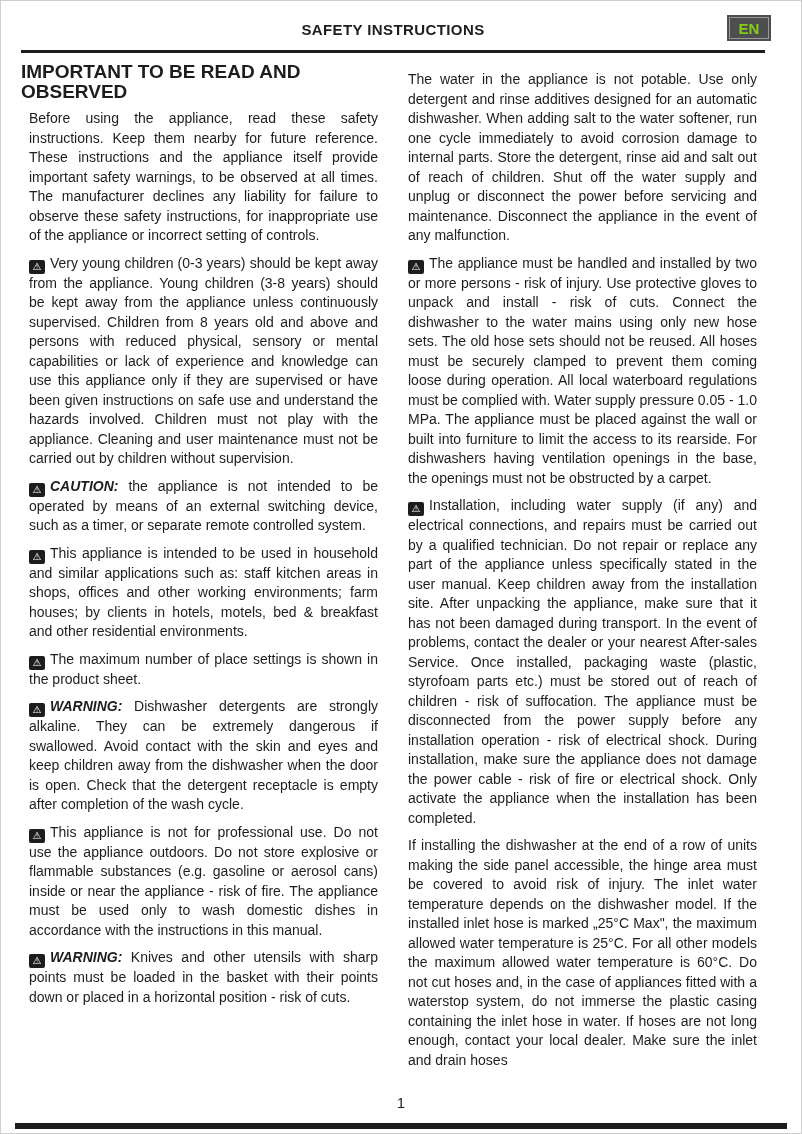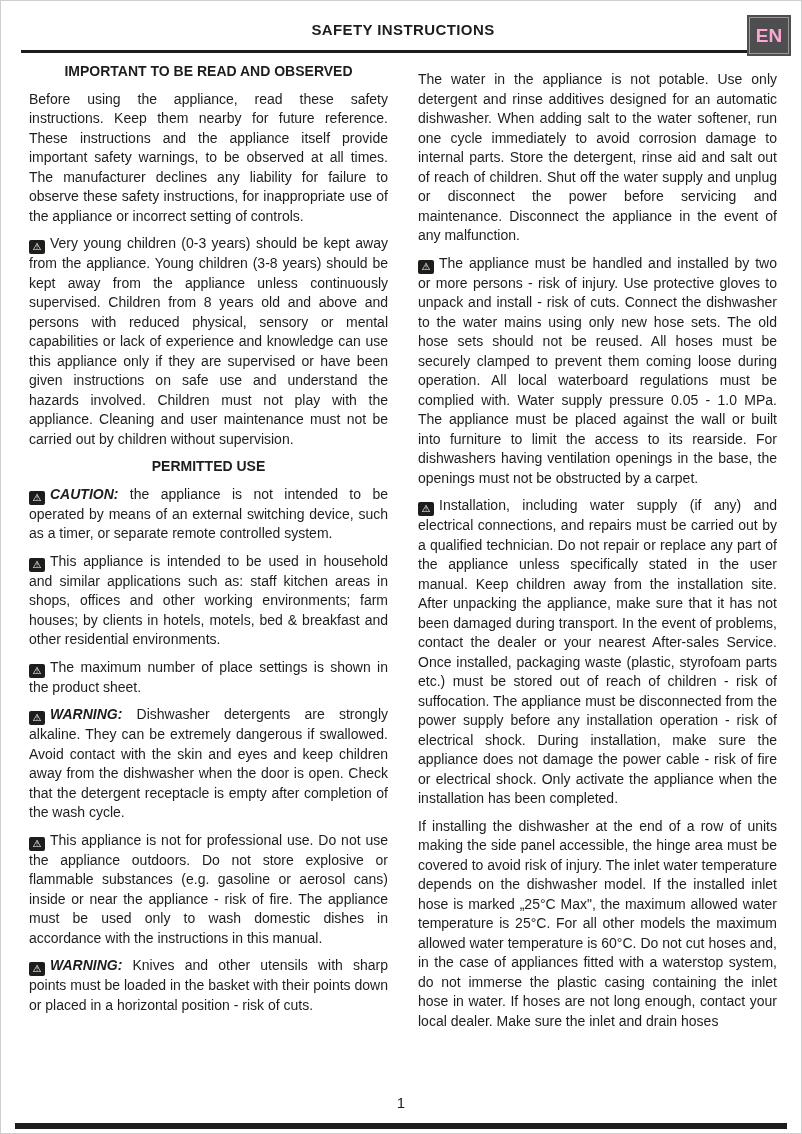--- a/index.html
+++ b/index.html
@@ -5,58 +5,58 @@
   * { margin: 0; padding: 0; box-sizing: border-box; }
   html, body { background: #e6e6e6; }
   .page {
     position: relative;
     width: 802px;
     height: 1134px;
     background: #ffffff;
     border: 1px solid #cfcfcf;
     font-family: "Liberation Sans", sans-serif;
     color: #1d1d1b;
-    padding: 14px 16px 0 20px;
+    padding: 14px 36px 0 20px;
     overflow: hidden;
   }
   .header { position: relative; height: 32px; }
   .title {
     position: absolute; left: 0; right: 0; top: 6px;
     text-align: center;
     font-size: 15px;
     font-weight: bold;
     letter-spacing: 0.4px;
   }
   .lang-badge {
     position: absolute; right: -6px; top: 0;
-    width: 44px; height: 41px;
+    width: 44px; height: 26px;
     background: #4e4e50;
-    color: #f9a8d4;
+    color: #84cc16;
     font-weight: bold;
-    font-size: 19px;
+    font-size: 15px;
     display: flex; align-items: center; justify-content: center;
     box-shadow: inset 0 0 0 2px #4e4e50, inset 0 0 0 3px #9a9a9a;
   }
   .top-rule { height: 3px; background: #1d1d1b; margin-top: 3px; }
   .columns {
     display: flex;
     gap: 14px;
     margin-top: 9px;
   }
   .col {
     flex: 1 1 0;
     text-align: justify;
     font-size: 14px;
     line-height: 19.5px;
   }
   .heading {
-    font-size: 14px;
+    font-size: 19px;
     font-weight: bold;
     margin: 7px 0 3px 0;
-    text-align: center;
+    text-align: left;
   }
   .col .heading:first-child { margin-top: 0; }
   .para { margin: 8px; }
   .warn-icon {
     display: inline-flex;
     align-items: center;
     justify-content: center;
     width: 16px; height: 14px;
     background: #1d1d1b;
     border-radius: 2px;
@@ -90,21 +90,20 @@
   </header>
 
   <div class="top-rule"></div>
 
   <main class="columns">
 
     <section class="col">
       <h2 class="heading">IMPORTANT TO BE READ AND OBSERVED</h2>
       <p class="para"><span>Before using the appliance, read these safety instructions. Keep them nearby for future reference. These instructions and the appliance itself provide important safety warnings, to be observed at all times. The manufacturer declines any liability for failure to observe these safety instructions, for inappropriate use of the appliance or incorrect setting of controls.</span></p>
       <p class="para"><span class="warn-icon">⚠</span><span>Very young children (0-3 years) should be kept away from the appliance. Young children (3-8 years) should be kept away from the appliance unless continuously supervised. Children from 8 years old and above and persons with reduced physical, sensory or mental capabilities or lack of experience and knowledge can use this appliance only if they are supervised or have been given instructions on safe use and understand the hazards involved. Children must not play with the appliance. Cleaning and user maintenance must not be carried out by children without supervision.</span></p>
-      <h2 class="heading">PERMITTED USE</h2>
       <p class="para"><span class="warn-icon">⚠</span><span class="prefix">CAUTION:</span><span>the appliance is not intended to be operated by means of an external switching device, such as a timer, or separate remote controlled system.</span></p>
       <p class="para"><span class="warn-icon">⚠</span><span>This appliance is intended to be used in household and similar applications such as: staff kitchen areas in shops, offices and other working environments; farm houses; by clients in hotels, motels, bed &amp; breakfast and other residential environments.</span></p>
       <p class="para"><span class="warn-icon">⚠</span><span>The maximum number of place settings is shown in the product sheet.</span></p>
       <p class="para"><span class="warn-icon">⚠</span><span class="prefix">WARNING:</span><span>Dishwasher detergents are strongly alkaline. They can be extremely dangerous if swallowed. Avoid contact with the skin and eyes and keep children away from the dishwasher when the door is open. Check that the detergent receptacle is empty after completion of the wash cycle.</span></p>
       <p class="para"><span class="warn-icon">⚠</span><span>This appliance is not for professional use. Do not use the appliance outdoors. Do not store explosive or flammable substances (e.g. gasoline or aerosol cans) inside or near the appliance - risk of fire. The appliance must be used only to wash domestic dishes in accordance with the instructions in this manual.</span></p>
       <p class="para"><span class="warn-icon">⚠</span><span class="prefix">WARNING:</span><span>Knives and other utensils with sharp points must be loaded in the basket with their points down or placed in a horizontal position - risk of cuts.</span></p>
     </section>
 
     <section class="col">
       <p class="para"><span>The water in the appliance is not potable. Use only detergent and rinse additives designed for an automatic dishwasher. When adding salt to the water softener, run one cycle immediately to avoid corrosion damage to internal parts. Store the detergent, rinse aid and salt out of reach of children. Shut off the water supply and unplug or disconnect the power before servicing and maintenance. Disconnect the appliance in the event of any malfunction.</span></p>

